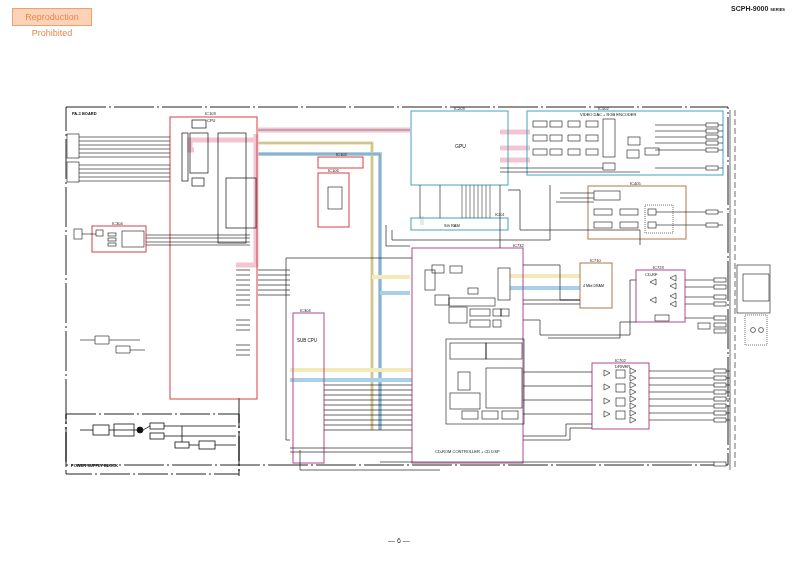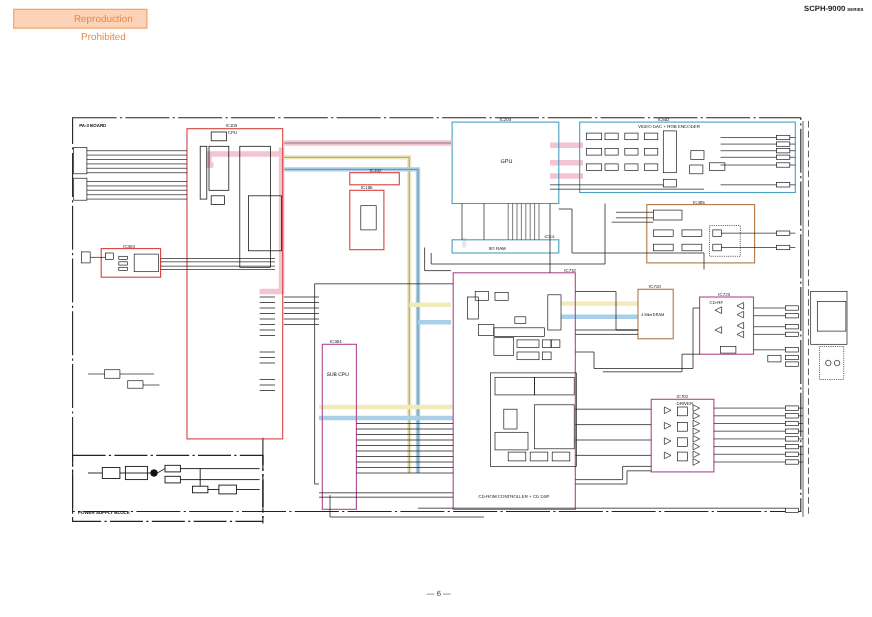--- a/index.html
+++ b/index.html
@@ -1,17 +1,17 @@
 <!DOCTYPE html>
 <html><head>
 <meta charset="utf-8">
 <style>
   html,body{margin:0;padding:0;background:#fff;}
   body{width:793px;height:561px;position:relative;overflow:hidden;font-family:"Liberation Sans",sans-serif;}
-  .stamp{position:absolute;left:12px;top:8px;width:78px;height:16px;background:#fcd3b6;border:1px solid #f0a070;color:#e6874f;font-size:9px;line-height:16px;text-align:center;padding-left:42px;}
+  .stamp{position:absolute;left:12px;top:8px;width:78px;height:16px;background:#fcd3b6;border:1px solid #f0a070;color:#e6874f;font-size:9px;line-height:16px;text-align:center;}
   .series{position:absolute;right:8px;top:5px;font-size:7px;font-weight:bold;color:#222;}
   .series small{font-size:4px;}
   .pageno{position:absolute;left:388px;top:537px;font-size:7px;color:#333;}
   svg{position:absolute;left:0;top:0;}
   .lbl{font-family:"Liberation Sans",sans-serif;fill:#111;}
 </style>
 </head>
 <body>
 
 <div class="stamp">Reproduction Prohibited</div>

